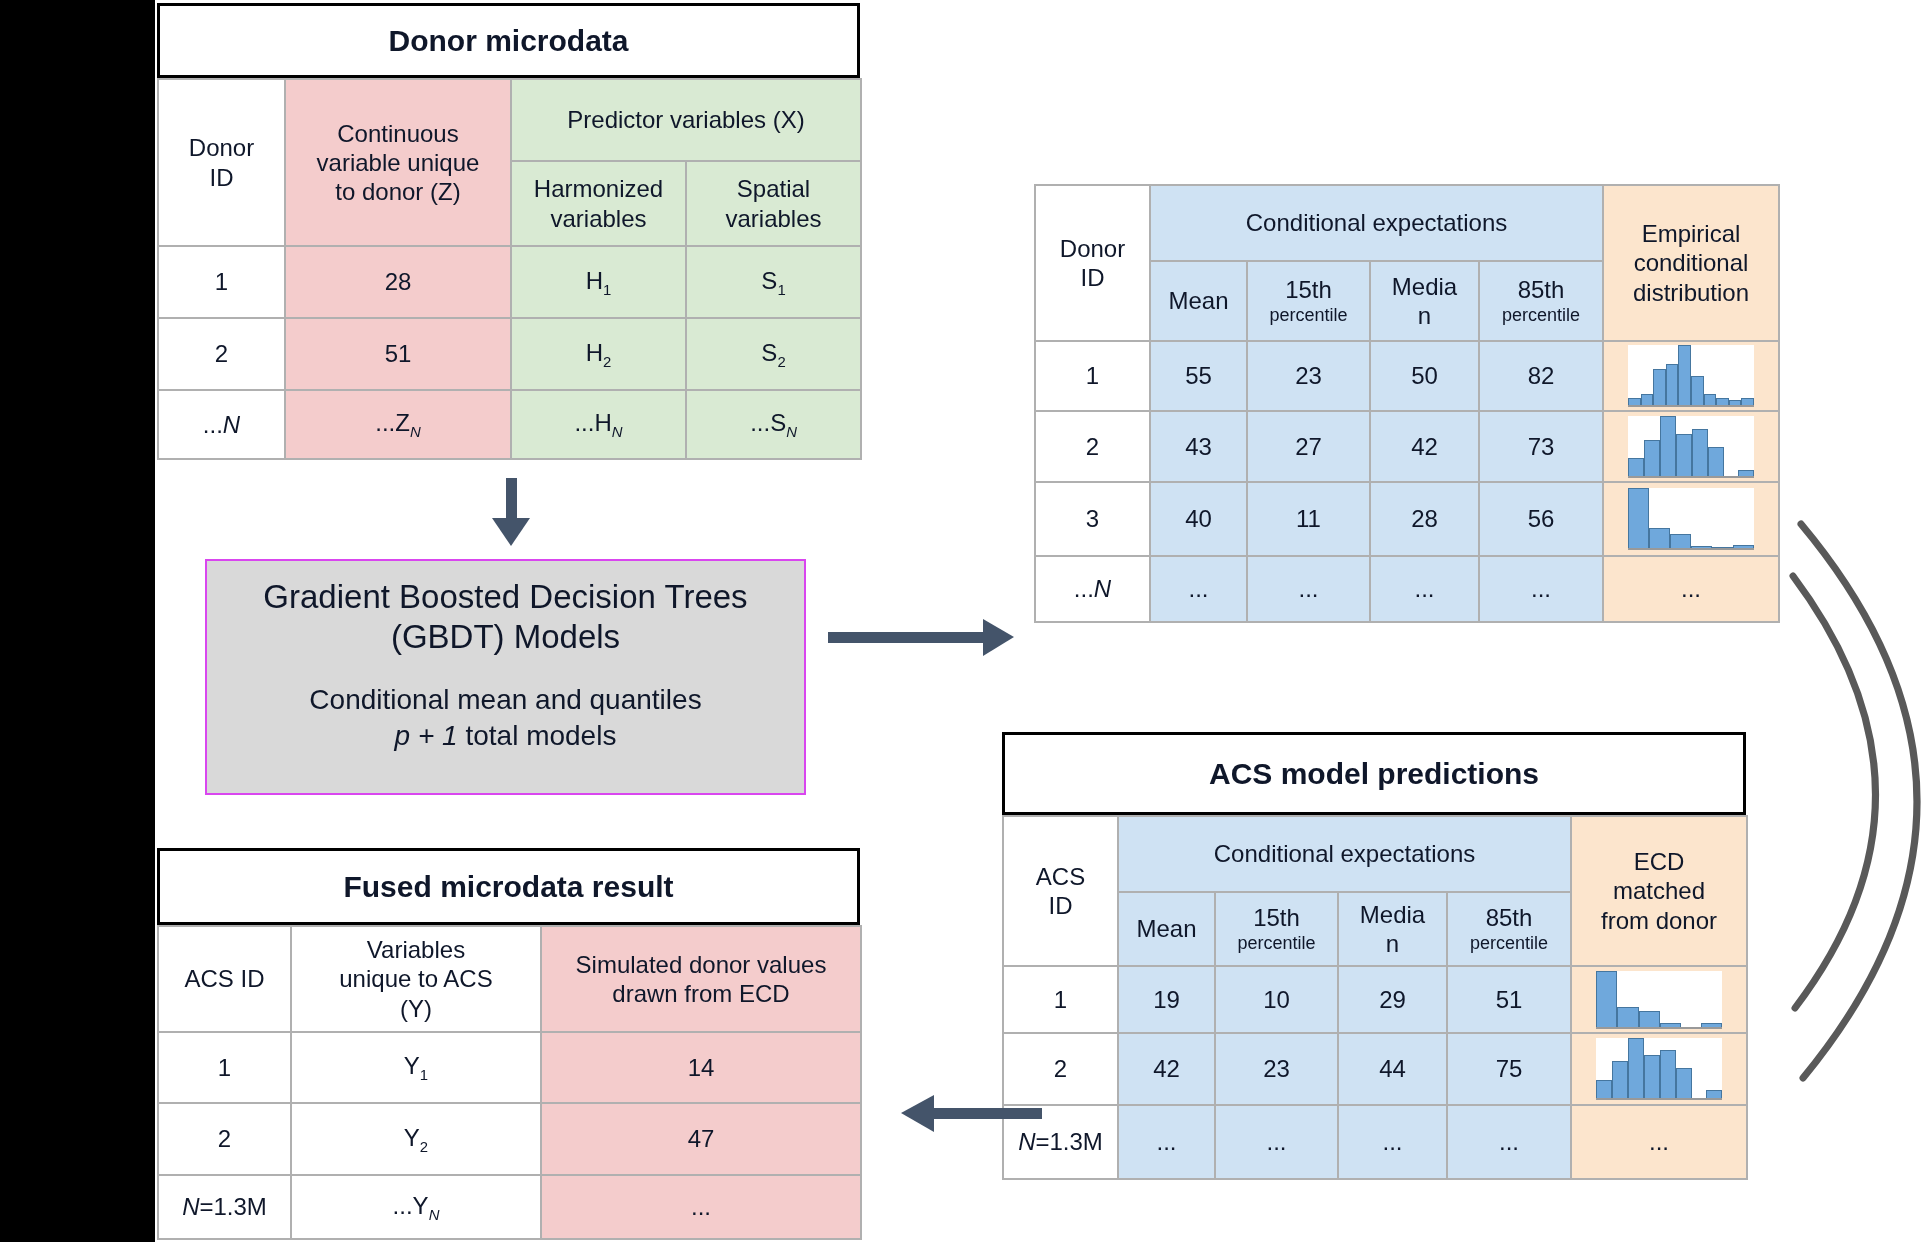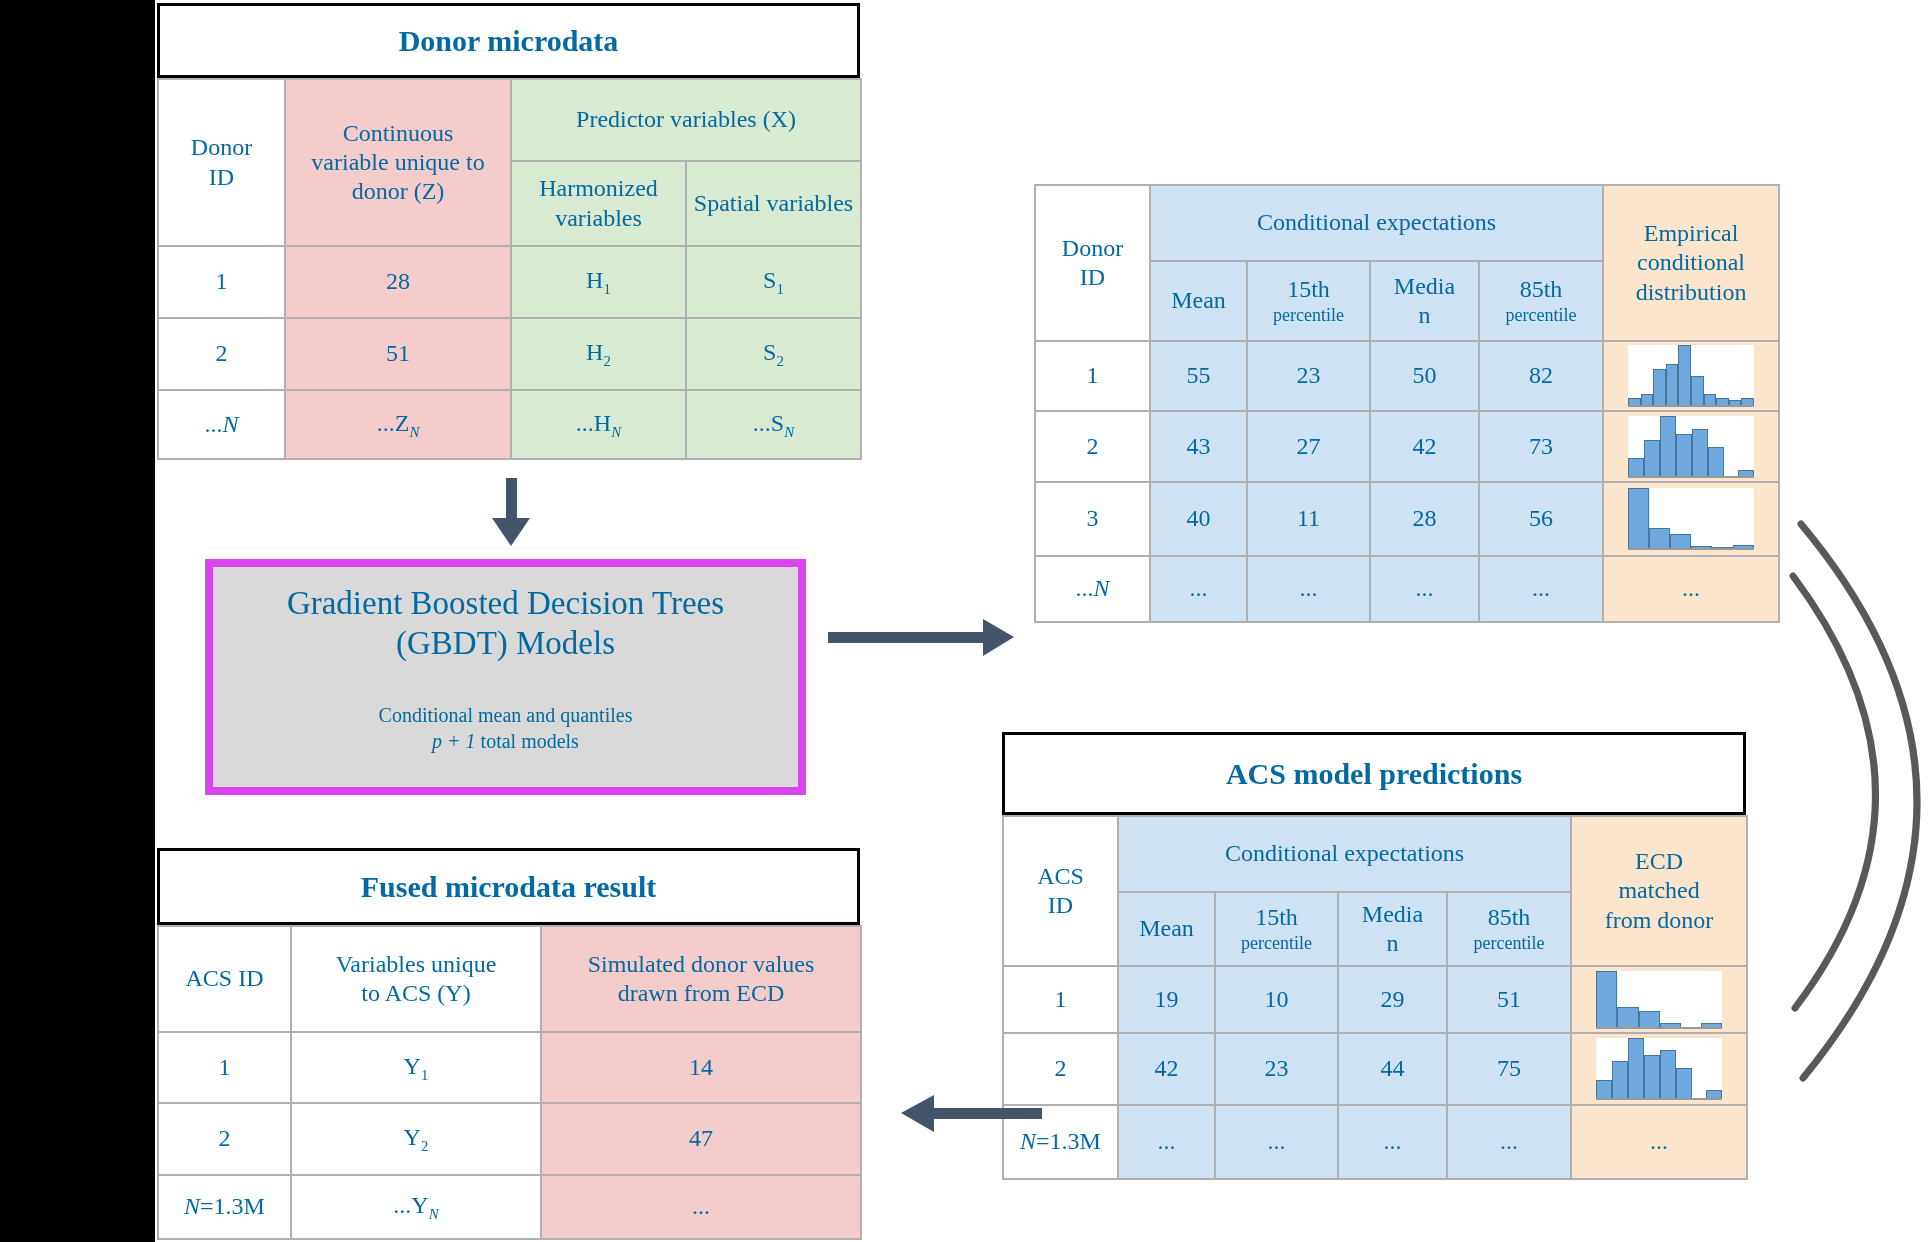--- a/index.html
+++ b/index.html
@@ -1,17 +1,17 @@
 <!DOCTYPE html>
 <html><head>
 <meta charset="utf-8">
 <style>
   html,body{margin:0;padding:0;background:#ffffff;}
   .canvas{position:relative;width:1930px;height:1242px;background:#ffffff;overflow:hidden;
-          font-family:Liberation Serif, serif;color:#0369a1;}
+          font-family:Liberation Sans, sans-serif;color:#0f172a;}
   .strip{position:absolute;left:0;top:0;width:155px;height:1242px;background:#000;}
   .panel{position:absolute;}
   .ttl{border:3px solid #000;background:#fff;display:flex;align-items:center;justify-content:center;
        font-weight:bold;font-size:30px;box-sizing:border-box;}
   table.grid{border-collapse:collapse;table-layout:fixed;}
   .grid td{border:2px solid #b0b0b0;text-align:center;vertical-align:middle;
            font-size:24px;padding:2px;line-height:1.22;overflow:hidden;}
   .pink{background:#f4cccc}.green{background:#d9ead3}.blue{background:#cfe2f3}
   .orange{background:#fce5cd}.white{background:#fff}
   .small{font-size:18px}
@@ -21,23 +21,23 @@
   .w70{display:inline-block;max-width:70px}
   .w55{display:inline-block;max-width:55px}
   .w120{display:inline-block;max-width:120px}
   .w175{display:inline-block;max-width:175px}
   .w280{display:inline-block;max-width:280px}
   .brk{word-break:break-all}
   .hist{width:126px;height:62px;margin:0 auto;background:#fff;display:flex;align-items:flex-end;
         border-bottom:2px solid #999;box-sizing:border-box;}
   .hbar{flex:1;background:#6fa8dc;border:1px solid #45769f;border-bottom:none;box-sizing:border-box;}
   .hbar.empty{background:transparent;border:none;}
-  .gbdt{position:absolute;background:#d9d9d9;border:8px solid #d946ef;box-sizing:border-box;text-align:center;}
+  .gbdt{position:absolute;background:#d9d9d9;border:2px solid #d946ef;box-sizing:border-box;text-align:center;}
   .g1{font-size:33px;line-height:1.22;margin:16px 30px 0;}
-  .g2{font-size:20px;line-height:1.3;margin-top:38px;}
+  .g2{font-size:28px;line-height:1.3;margin-top:24px;}
   svg.connectors{position:absolute;left:0;top:0;pointer-events:none;}
 </style>
 </head>
 <body>
 
 <div class="canvas">
 
   <div class="strip"></div>
 
   <div class="panel" style="left:157px;top:3px;width:703px;">

